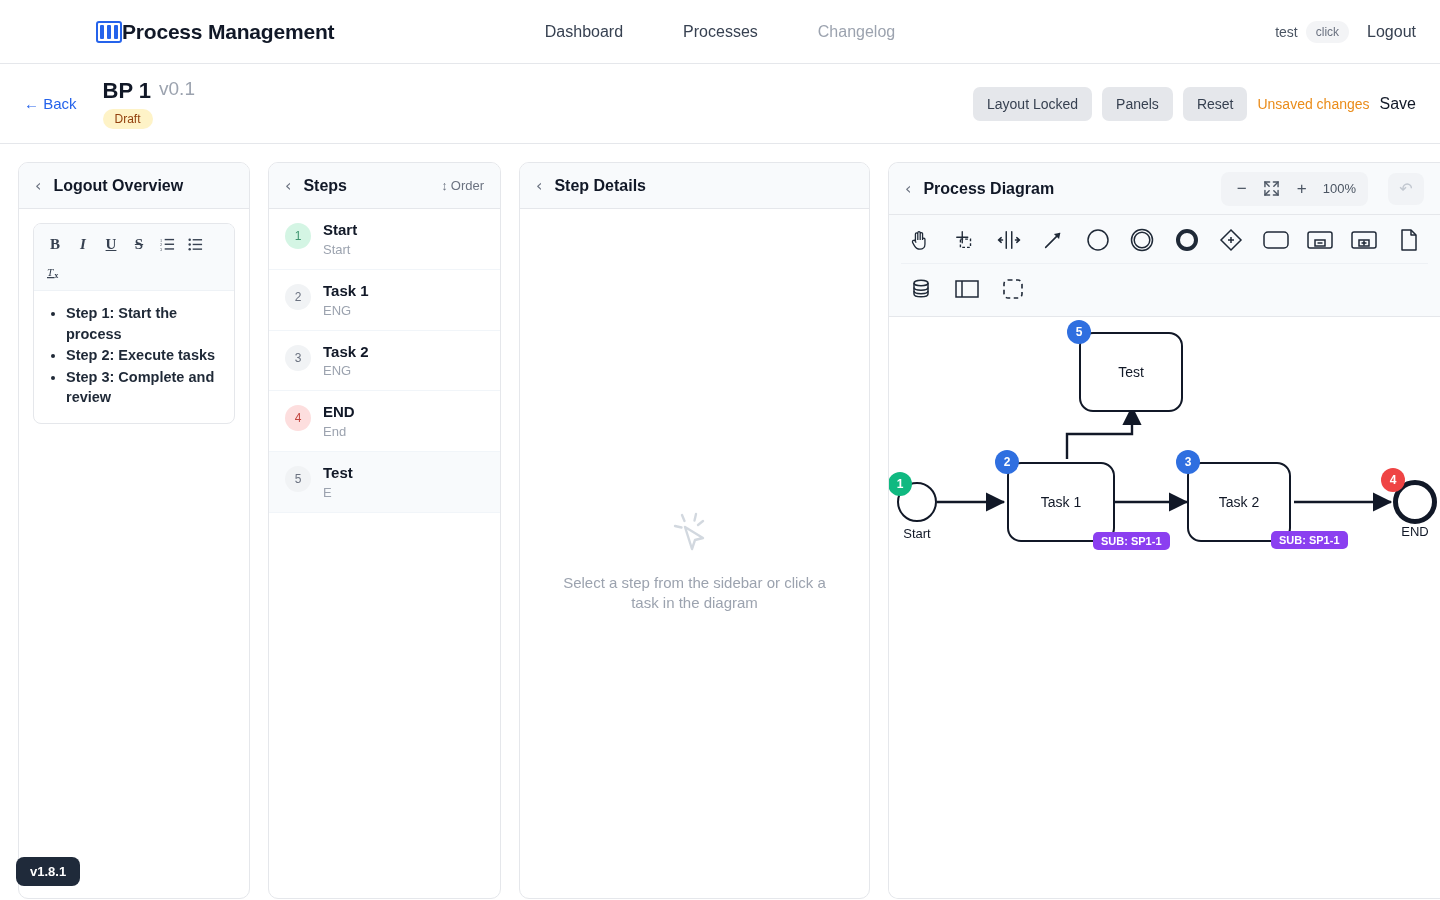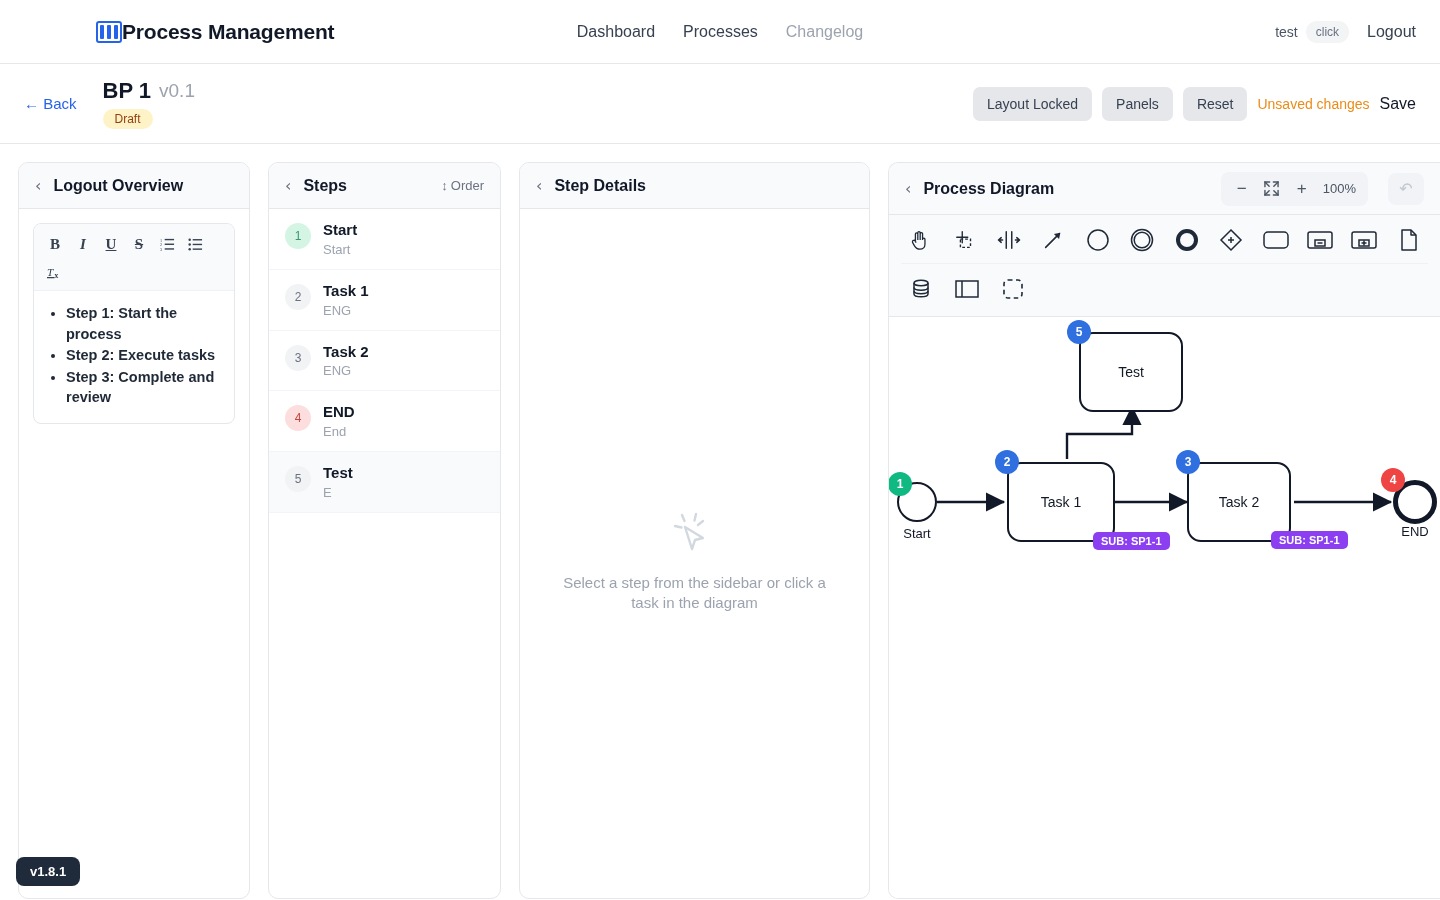--- a/index.html
+++ b/index.html
@@ -25,21 +25,21 @@
     width: 26px; height: 22px;
     border: 2.5px solid #2563eb; border-radius: 3px;
     display: flex; align-items: stretch; justify-content: space-between;
     padding: 2px;
   }
   .brand-logo i { display: block; width: 4px; background: #2563eb; border-radius: 1px; }
   .brand-title { font-size: 21px; font-weight: 700; color: #111827; letter-spacing: -0.2px; }
 
   .nav-links {
     position: absolute; left: 50%; transform: translateX(-50%);
-    display: flex; align-items: center; gap: 28px;
+    display: flex; align-items: center; gap: 60px;
   }
   .nav-link { font-size: 16px; color: #374151; cursor: pointer; }
   .nav-link.muted { color: #9ca3af; }
 
   .nav-right {
     margin-left: auto; display: flex; align-items: center; gap: 18px;
   }
   .user-chip { display: flex; align-items: center; gap: 8px; }
   .user-name { font-size: 14px; color: #4b5563; }
   .role-badge {
@@ -51,21 +51,21 @@
   
   .subheader {
     height: 80px;
     border-bottom: 1px solid #e5e7eb;
     display: flex; align-items: center;
     padding: 0 24px;
     background: #fff;
   }
   .back-link { font-size: 15px; color: #2563eb; cursor: pointer; white-space: nowrap; }
   .title-block { margin-left: 26px; }
-  .title-row { display: flex; align-items: center; gap: 8px; }
+  .title-row { display: flex; align-items: flex-start; gap: 8px; }
   .bp-title { font-size: 22px; font-weight: 700; color: #111827; }
   .bp-version { font-size: 19px; color: #9ca3af; }
   .status-badge {
     display: inline-block; margin-top: 5px;
     font-size: 12px; color: #92400e; background: #fef3c7;
     padding: 3px 12px; border-radius: 999px;
   }
   .sub-actions { margin-left: auto; display: flex; align-items: center; gap: 10px; }
   .btn-gray {
     font-size: 14px; color: #374151; background: #e5e7eb;

